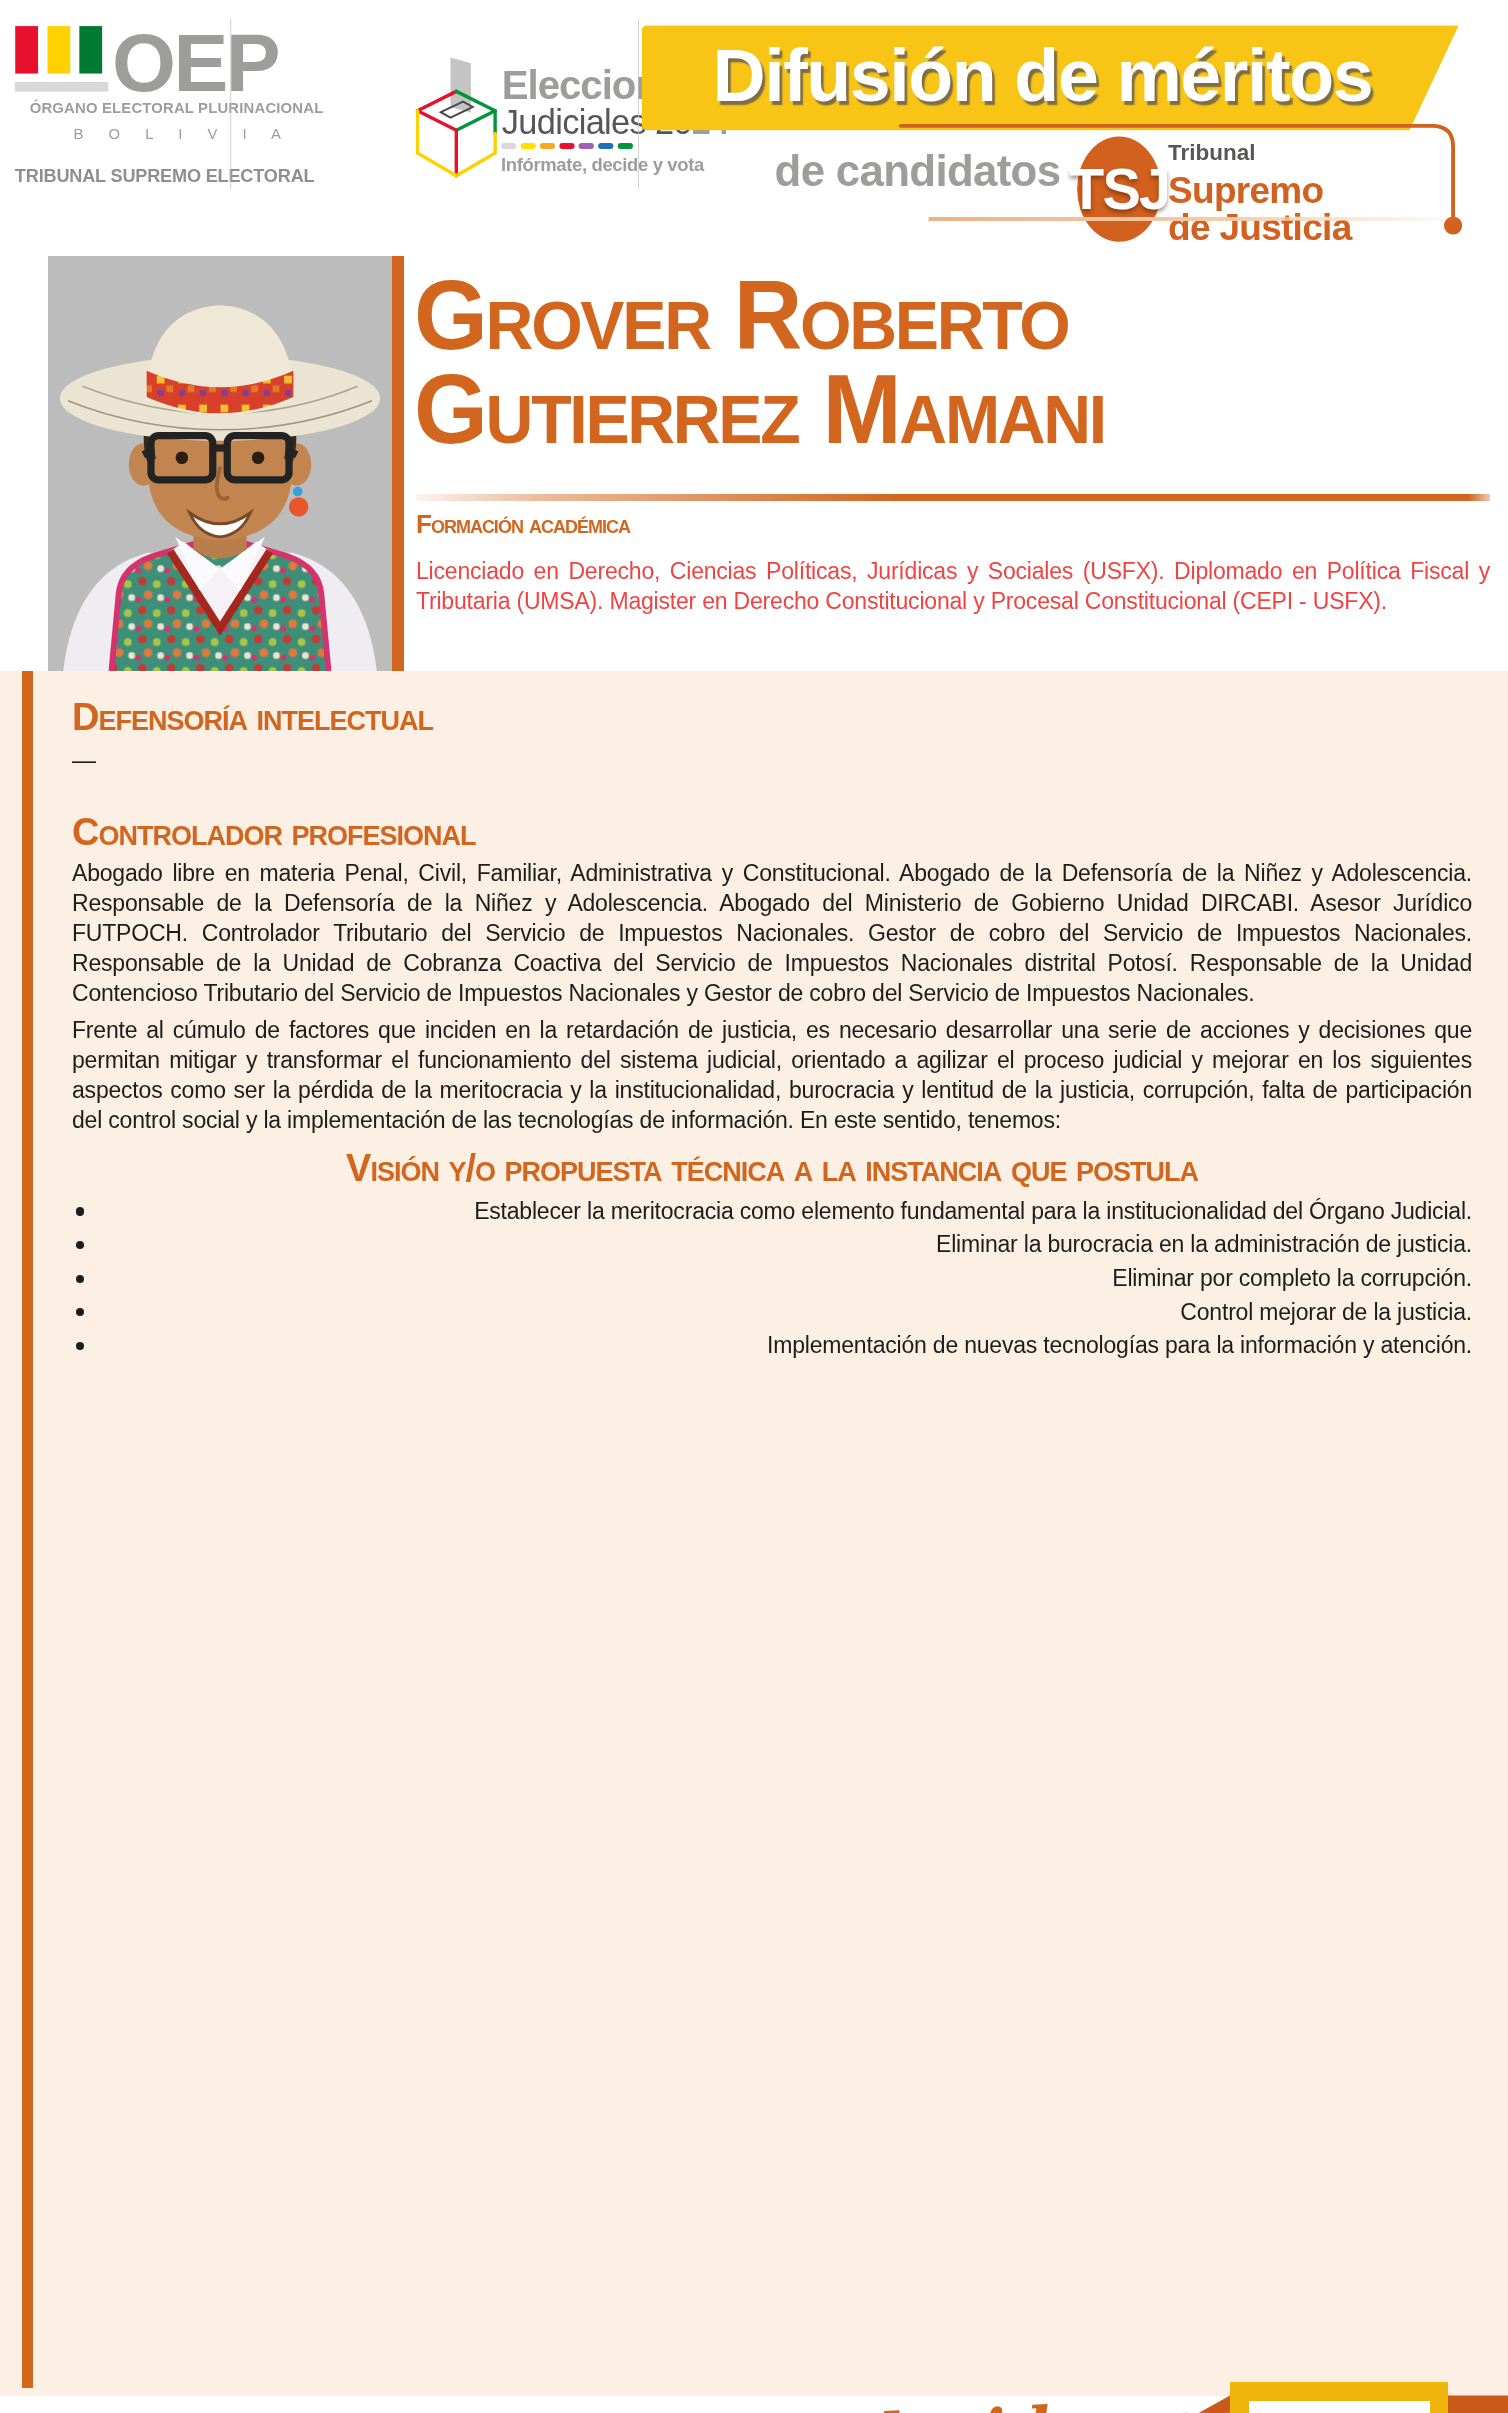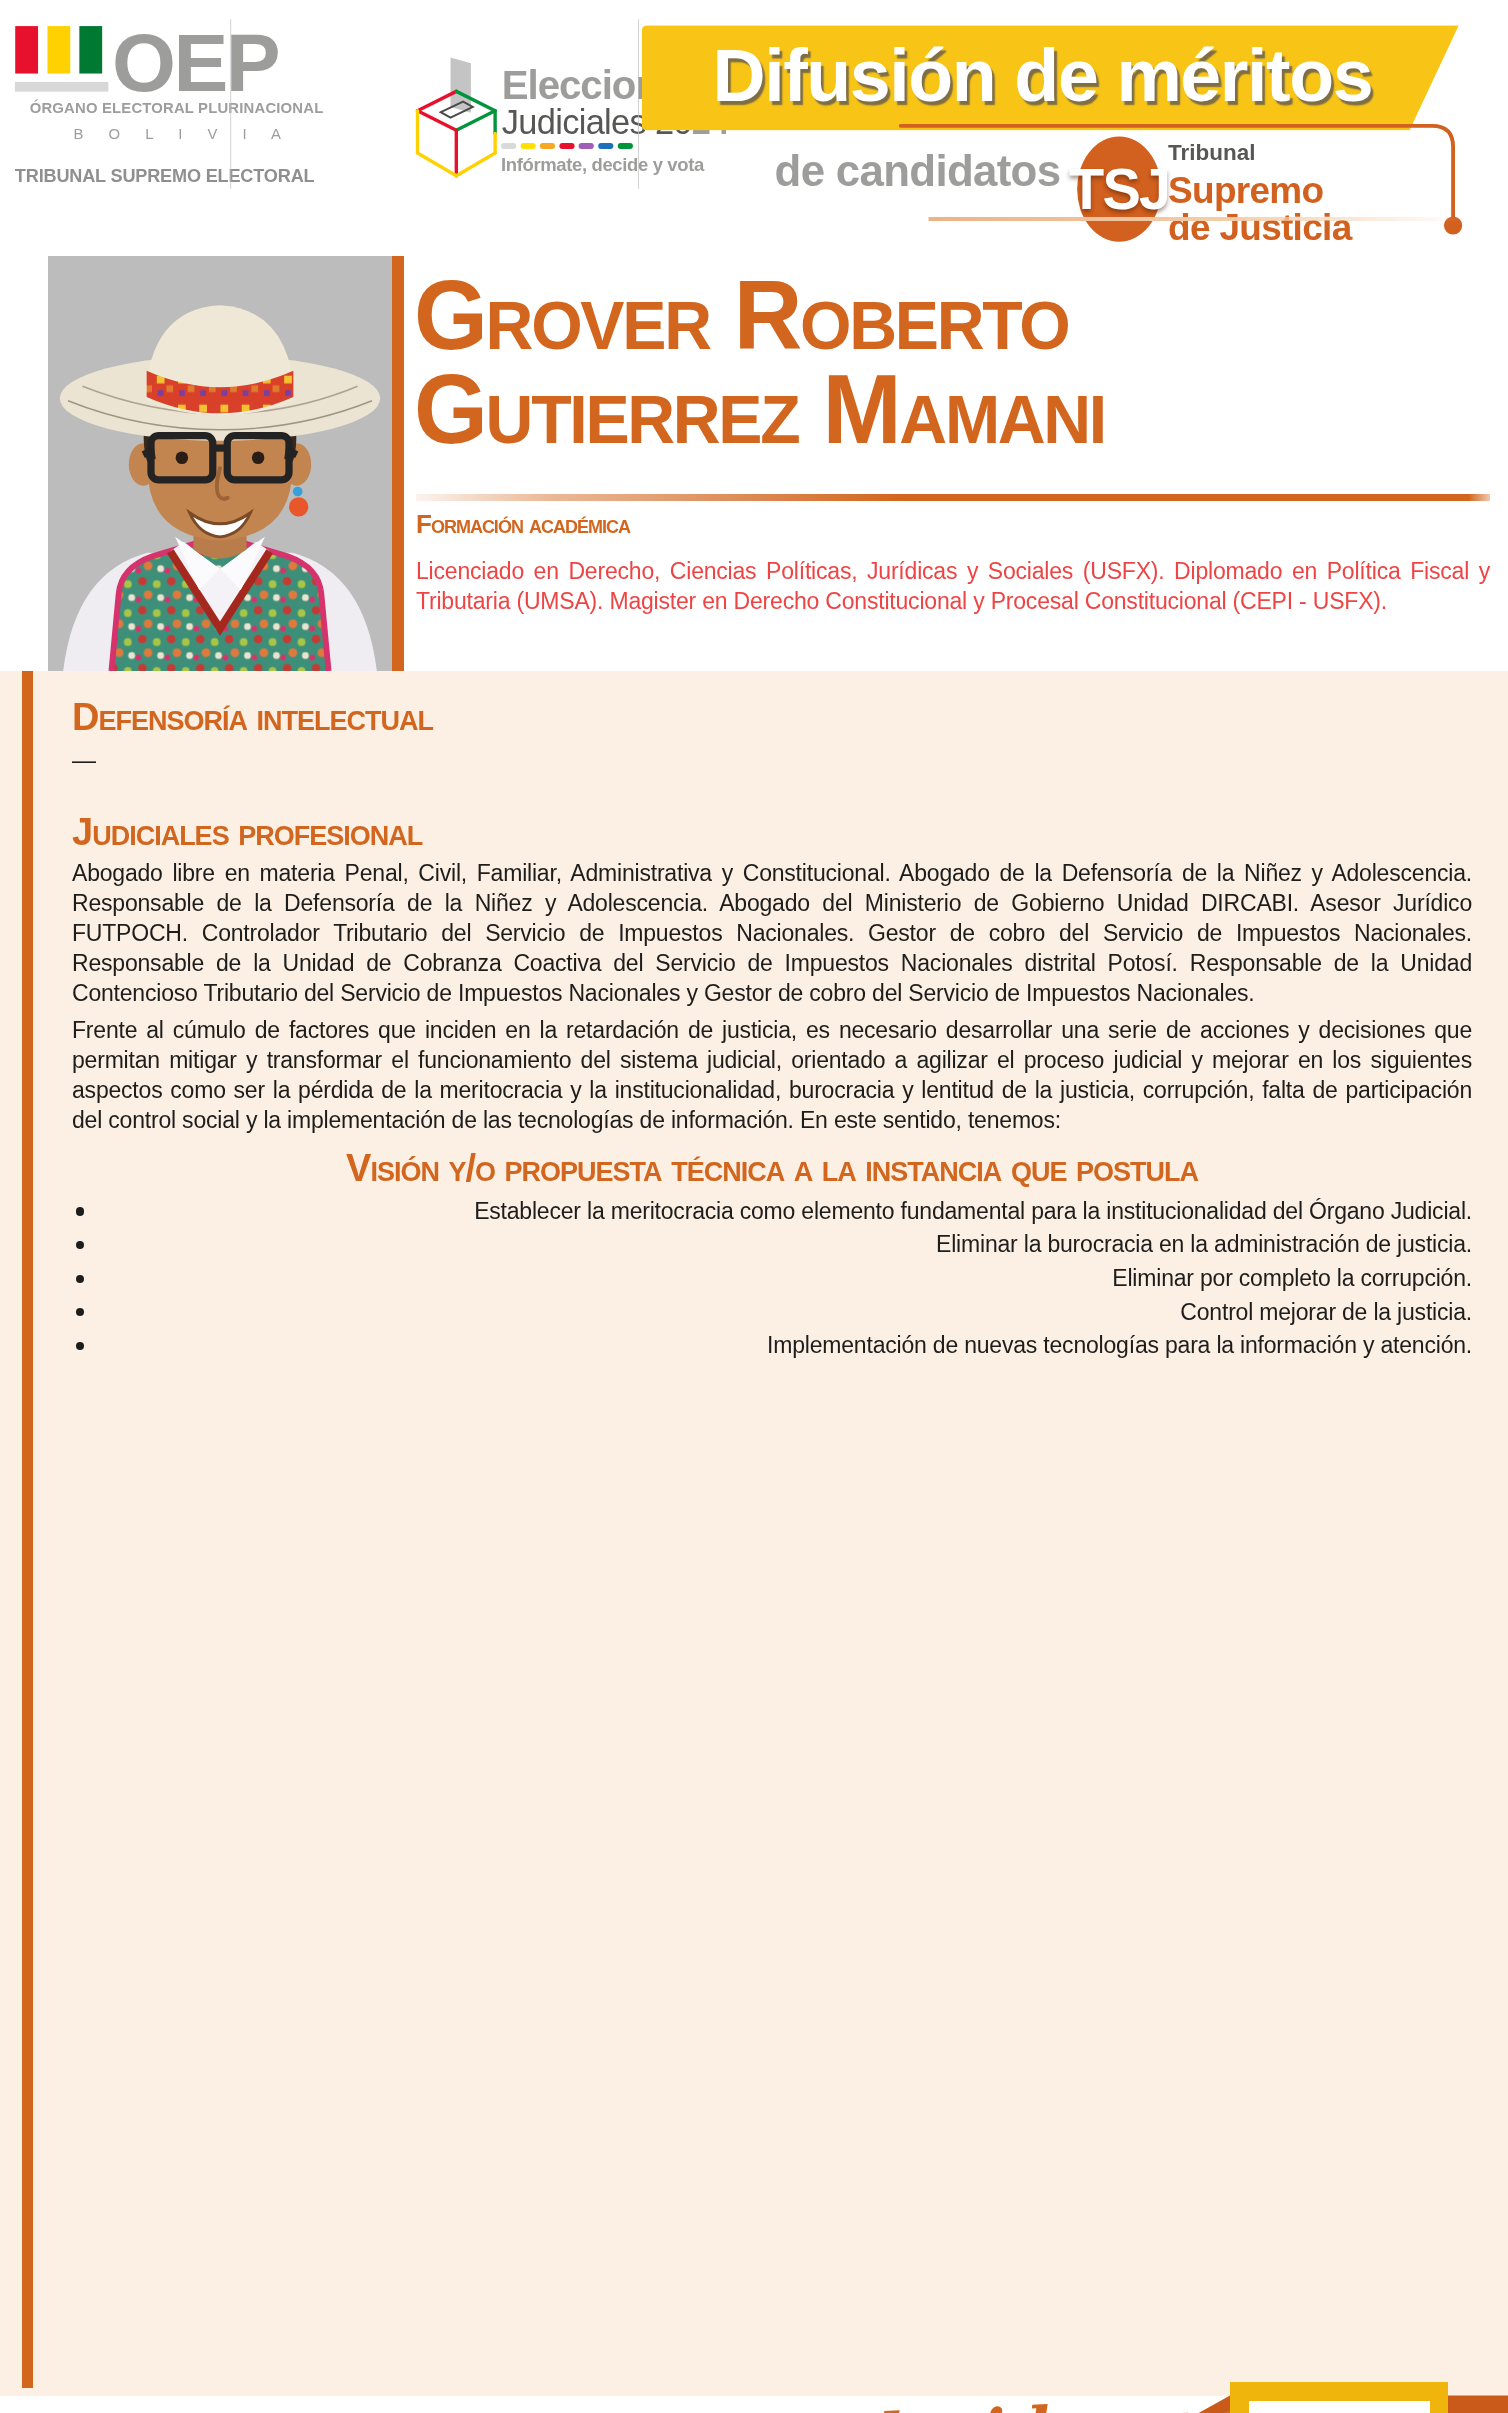--- a/index.html
+++ b/index.html
@@ -227,21 +227,21 @@
   <div class="abs name-rule"></div>
 
   <div class="abs sec-title form-title">Formación académica</div>
   <div class="abs form-body">Licenciado en Derecho, Ciencias Políticas, Jurídicas y Sociales (USFX). Diplomado en Política Fiscal y Tributaria (UMSA). Magister en Derecho Constitucional y Procesal Constitucional (CEPI - USFX).</div>
 
   <div class="abs main chev-p">
     <div class="content">
       <h2 class="sec-title h-prod">Defensoría intelectual</h2>
       <p class="p-dash">—</p>
 
-      <h2 class="sec-title h-exp">Judiciales profesional</h2>
+      <h2 class="sec-title h-exp">Controlador profesional</h2>
       <p class="body-txt">Abogado libre en materia Penal, Civil, Familiar, Administrativa y Constitucional. Abogado de la Defensoría de la Niñez y Adolescencia. Responsable de la Defensoría de la Niñez y Adolescencia. Abogado del Ministerio de Gobierno Unidad DIRCABI. Asesor Jurídico FUTPOCH. Controlador Tributario del Servicio de Impuestos Nacionales. Gestor de cobro del Servicio de Impuestos Nacionales. Responsable de la Unidad de Cobranza Coactiva del Servicio de Impuestos Nacionales distrital Potosí. Responsable de la Unidad Contencioso Tributario del Servicio de Impuestos Nacionales y Gestor de cobro del Servicio de Impuestos Nacionales.</p>
 
       <p class="body-txt">Frente al cúmulo de factores que inciden en la retardación de justicia, es necesario desarrollar una serie de acciones y decisiones que permitan mitigar y transformar el funcionamiento del sistema judicial, orientado a agilizar el proceso judicial y mejorar en los siguientes aspectos como ser la pérdida de la meritocracia y la institucionalidad, burocracia y lentitud de la justicia, corrupción, falta de participación del control social y la implementación de las tecnologías de información. En este sentido, tenemos:</p>
 
       <h2 class="sec-title h-prop">Visión y/o propuesta técnica a la instancia que postula</h2>
       <ul class="bullets">
         <li><span>Establecer la meritocracia como elemento fundamental para la institucionalidad del Órgano Judicial.</span></li>
       <li><span>Eliminar la burocracia en la administración de justicia.</span></li>
           <li><span>Eliminar por completo la corrupción.</span></li>
           <li><span>Control mejorar de la justicia.</span></li>

